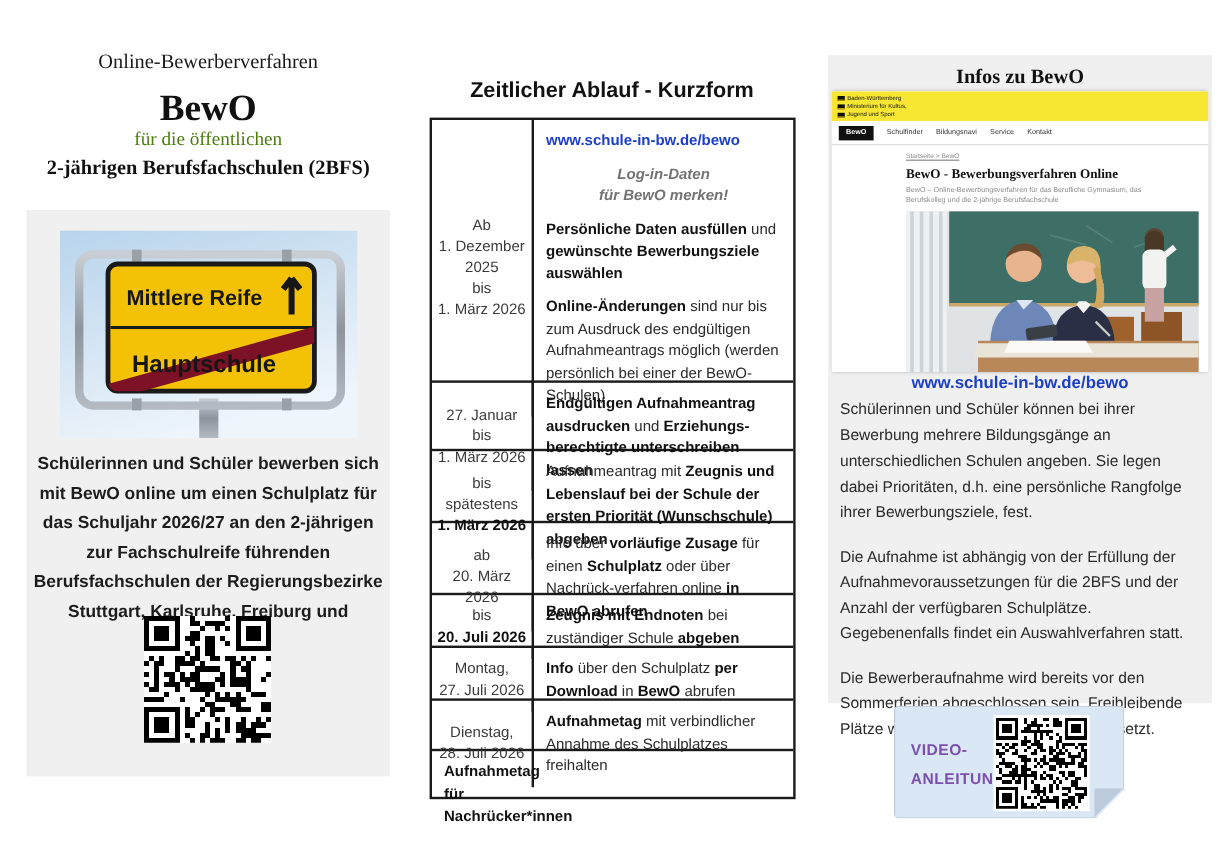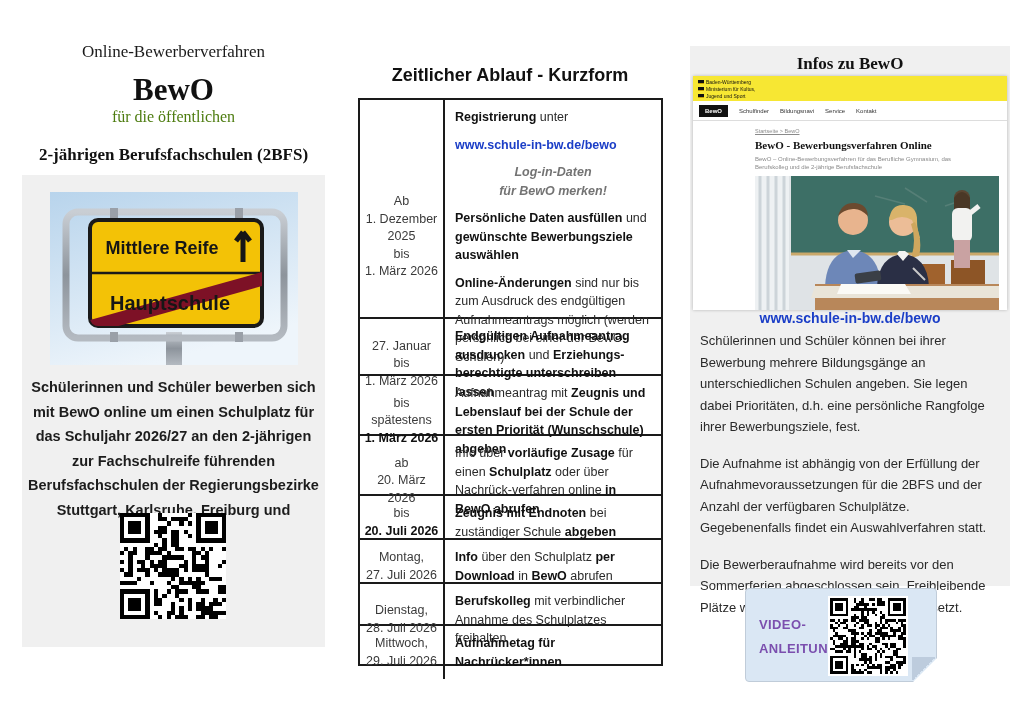--- a/index.html
+++ b/index.html
@@ -13,21 +13,21 @@
   .it{font-style:italic;}
   .blue{color:#1b3ec7;}
   .red{color:#737373;}
   .ctr{text-align:center;}
 
   
   .left-header{position:absolute;left:22px;top:42px;width:303px;text-align:center;}
   .kicker{font-size:17px;color:#1a1a1a;}
   .main-title{font-size:31px;font-weight:bold;color:#111;margin-top:10px;}
   .sub1{font-size:16px;margin-top:0;color:#4d7c0f;}
-  .sub2{font-size:17px;font-weight:bold;margin-top:19px;color:#111;}
+  .sub2{font-size:17px;font-weight:bold;margin-top:4px;color:#111;}
 
   .panel-left{position:absolute;left:22px;top:175px;width:303px;height:472px;background:#f0f0f0;}
   .sign-photo{position:absolute;left:28px;top:17px;width:248px;height:173px;display:block;}
   .left-para{
     position:absolute;left:0;top:200px;width:303px;padding:0 1px;
     font-size:14.5px;font-weight:bold;line-height:24.5px;text-align:center;color:#1c1c1c;margin:0;
   }
   .qr-left{position:absolute;left:98px;top:338px;width:106px;height:106px;}
 
   
@@ -339,21 +339,20 @@
 <div class="ttable" id="ttable">
     <div class="trow" style="height: 217px;">
       <div class="tdate">
         <div>Ab</div>
         <div>1. Dezember</div>
         <div>2025</div>
         <div>bis</div>
         <div>1. März 2026</div>
       </div>
       <div class="tcontent">
-        <div class="tblock"><span class="b">Registrierung</span><span> unter</span></div>
         <div class="tblock"><span class="b blue">www.schule-in-bw.de/bewo</span></div>
         <div class="tblock ctr"><span class="b it red">Log-in-Daten
 für BewO merken!</span></div>
         <div class="tblock"><span class="b">Persönliche Daten ausfüllen</span><span> und </span><span class="b">gewünschte Bewerbungsziele auswählen</span></div>
         <div class="tblock"><span class="b">Online-Änderungen</span><span> sind nur bis zum Ausdruck des endgültigen Aufnahmeantrags möglich (werden persönlich bei einer der BewO-Schulen)</span></div>
       </div>
     </div>
     <div class="trow" style="height: 57px;">
       <div class="tdate">
         <div>27. Januar</div>
@@ -400,28 +399,24 @@
       <div class="tcontent">
         <div class="tblock"><span class="b">Info</span><span> über den Schulplatz </span><span class="b">per Download</span><span> in </span><span class="b">BewO</span><span> abrufen</span></div>
       </div>
     </div>
     <div class="trow" style="height: 42px;">
       <div class="tdate">
         <div>Dienstag,</div>
         <div>28. Juli 2026</div>
       </div>
       <div class="tcontent">
-        <div class="tblock"><span class="b">Berufskolleg</span><span> mit verbindlicher Annahme des Schulplatzes freihalten</span></div>
+        <div class="tblock"><span class="b">Aufnahmetag</span><span> mit verbindlicher Annahme des Schulplatzes freihalten</span></div>
       </div>
     </div>
     <div class="trow" style="height: 40px;">
-      <div class="tdate">
-        <div>Mittwoch,</div>
-        <div>29. Juli 2026</div>
-      </div>
       <div class="tcontent">
         <div class="tblock"><span class="b">Aufnahmetag für Nachrücker*innen</span></div>
       </div>
     </div>
   </div>
 
 <div class="panel-right">
   <div class="r-head serif">Infos zu BewO</div>
 
   <div class="site-card">

